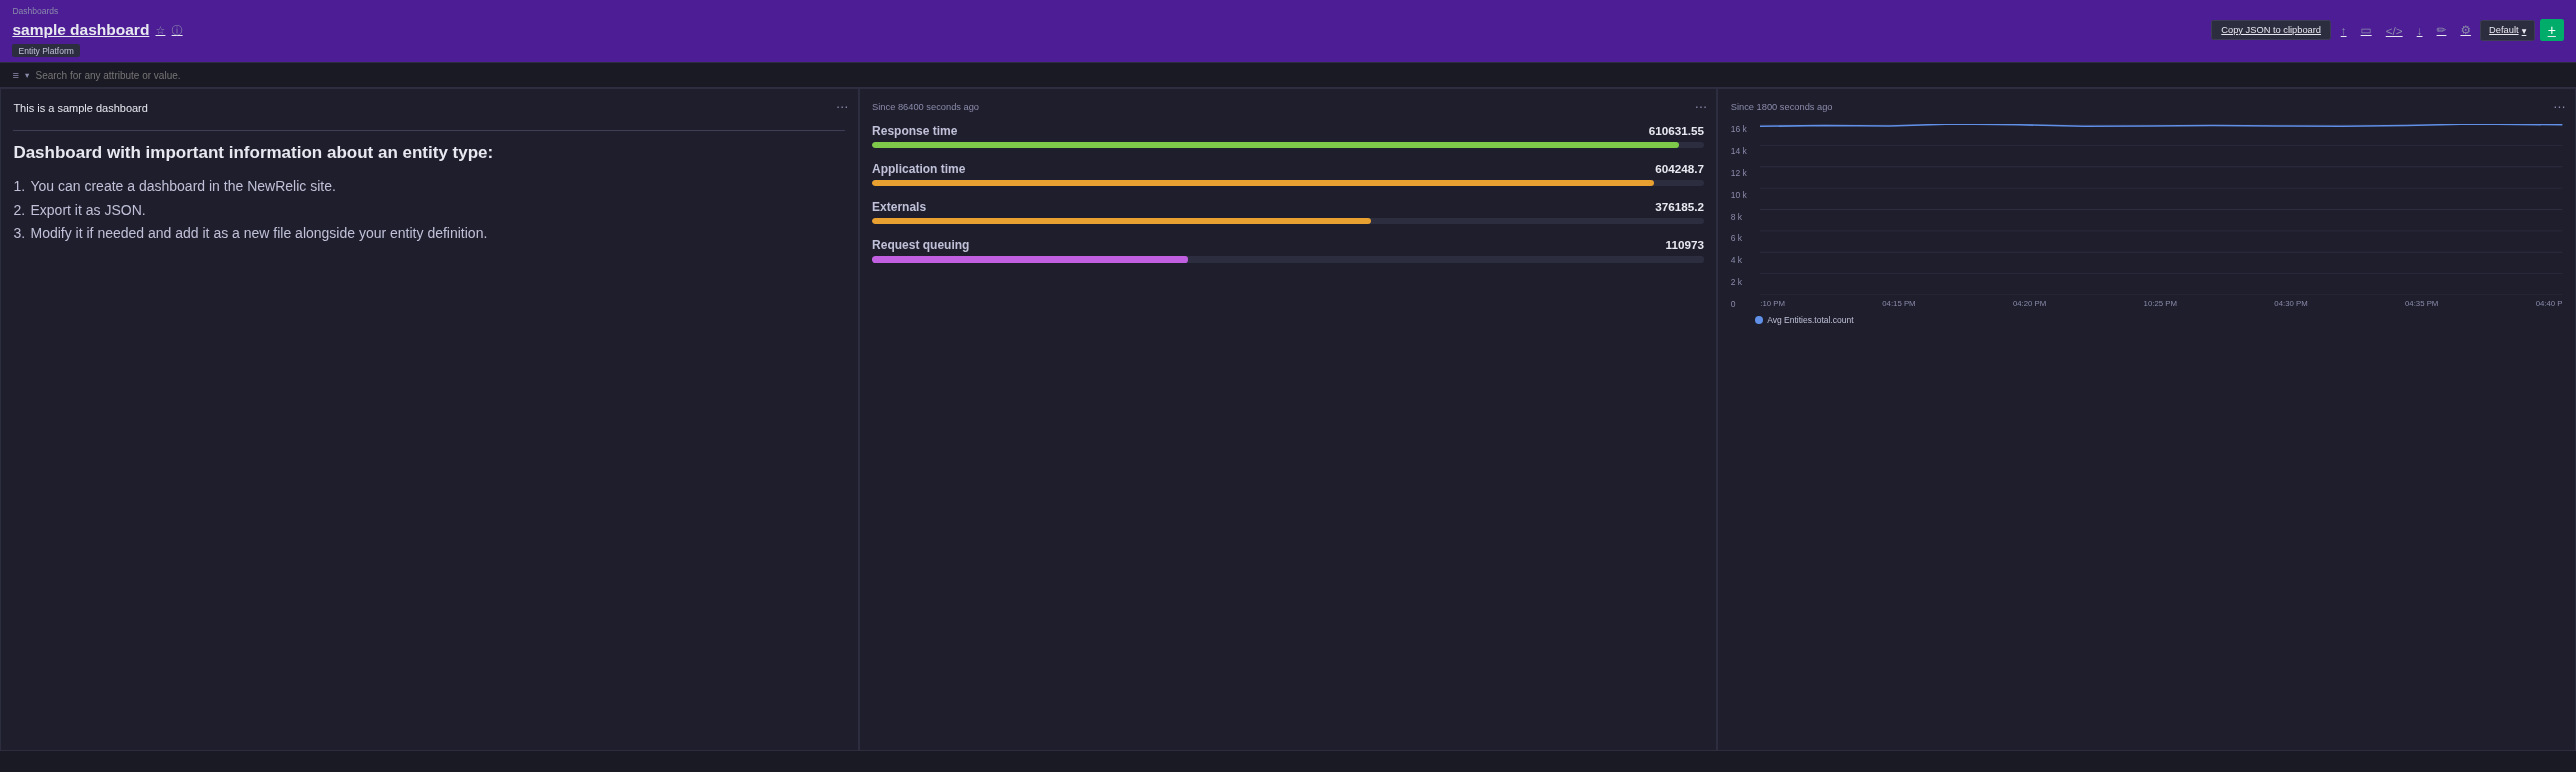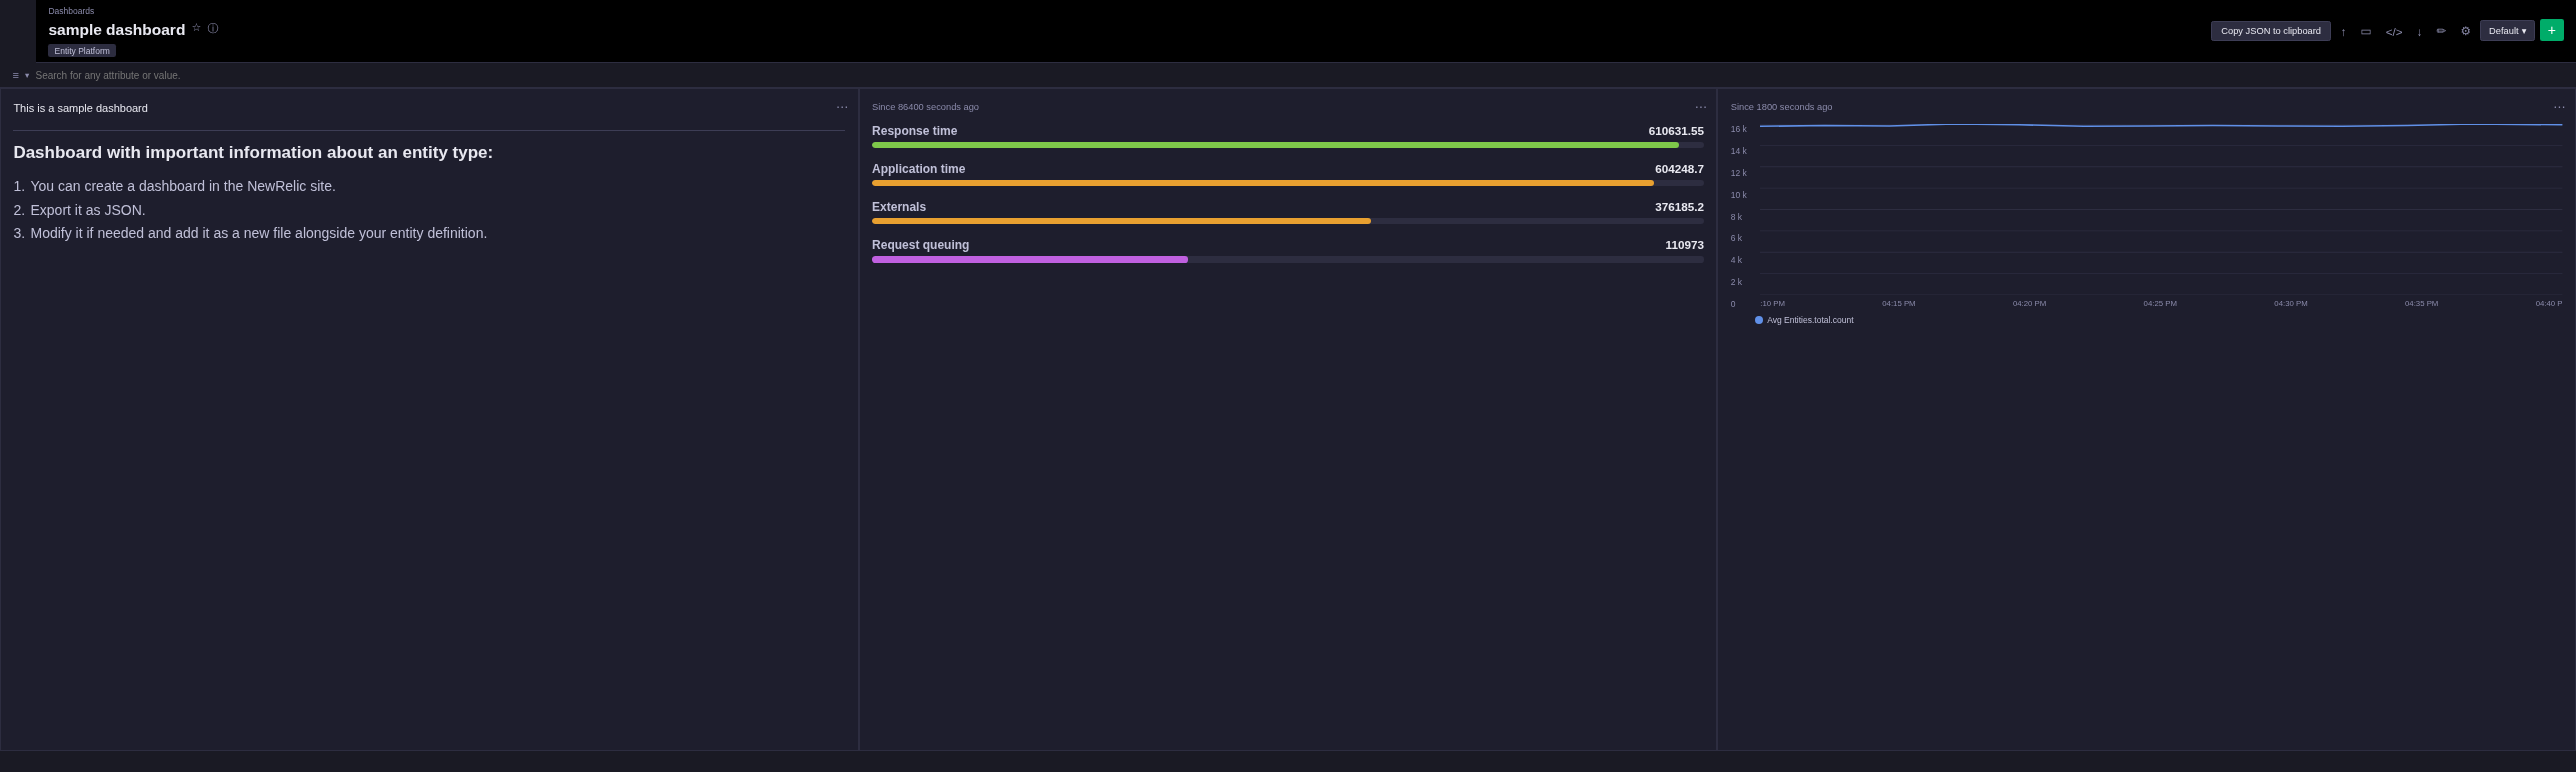--- a/index.html
+++ b/index.html
@@ -6,39 +6,39 @@
     body {
       background: #1a1a24;
       color: #e8e8f0;
       font-family: -apple-system, BlinkMacSystemFont, 'Segoe UI', sans-serif;
       font-size: 10px;
       min-height: 100vh;
     }
 
     
     .header {
-      background: #000000;
+      background: #4c1d95;
       padding: 6.2px 12.4px 4.7px;
       border-bottom: 0.8px solid #2d2d40;
-      margin-left: 36px;
     }
     .breadcrumb {
       font-size: 8.5px;
       color: #8b8bab;
       margin-bottom: 3.1px;
     }
     .title-row {
       display: flex;
       align-items: center;
       justify-content: space-between;
     }
     .title-left {
       display: flex;
-      align-items: flex-start;
+      align-items: center;
       gap: 6.2px;
+      text-decoration: underline;
     }
     .page-title {
       font-size: 15.5px;
       font-weight: 600;
       color: #e8e8f0;
     }
     .star-icon, .info-icon {
       color: #8b8bab;
       font-size: 11px;
       cursor: pointer;
@@ -47,22 +47,23 @@
       background: #2d2d40;
       color: #c0c0d8;
       font-size: 8.5px;
       padding: 1.6px 6.2px;
       border-radius: 2.3px;
       display: inline-block;
       margin-top: 3.1px;
     }
     .header-actions {
       display: flex;
-      align-items: flex-end;
+      align-items: center;
       gap: 4.7px;
+      text-decoration: underline;
     }
     .header-icon-btn {
       background: transparent;
       border: none;
       color: #8b8bab;
       cursor: pointer;
       padding: 3.1px 4.7px;
       border-radius: 2.3px;
       font-size: 11.7px;
       display: flex;
@@ -409,21 +410,21 @@
               500,2
               550,0
               620,1
             "></polyline>
         </svg>
       </div>
       <div class="chart-x-labels" id="chart-x-labels">
           <span>:10 PM</span>
           <span>04:15 PM</span>
           <span>04:20 PM</span>
-          <span>04:25 PM</span>
+          <span>10:25 PM</span>
           <span>04:30 PM</span>
           <span>04:35 PM</span>
           <span>04:40 P</span>
         </div>
       <div class="chart-legend">
         <span class="legend-dot" id="legend-dot" style="background: rgb(96, 144, 232);"></span>
         <span>Avg Entities.total.count</span>
       </div>
     </div>
   </div>

